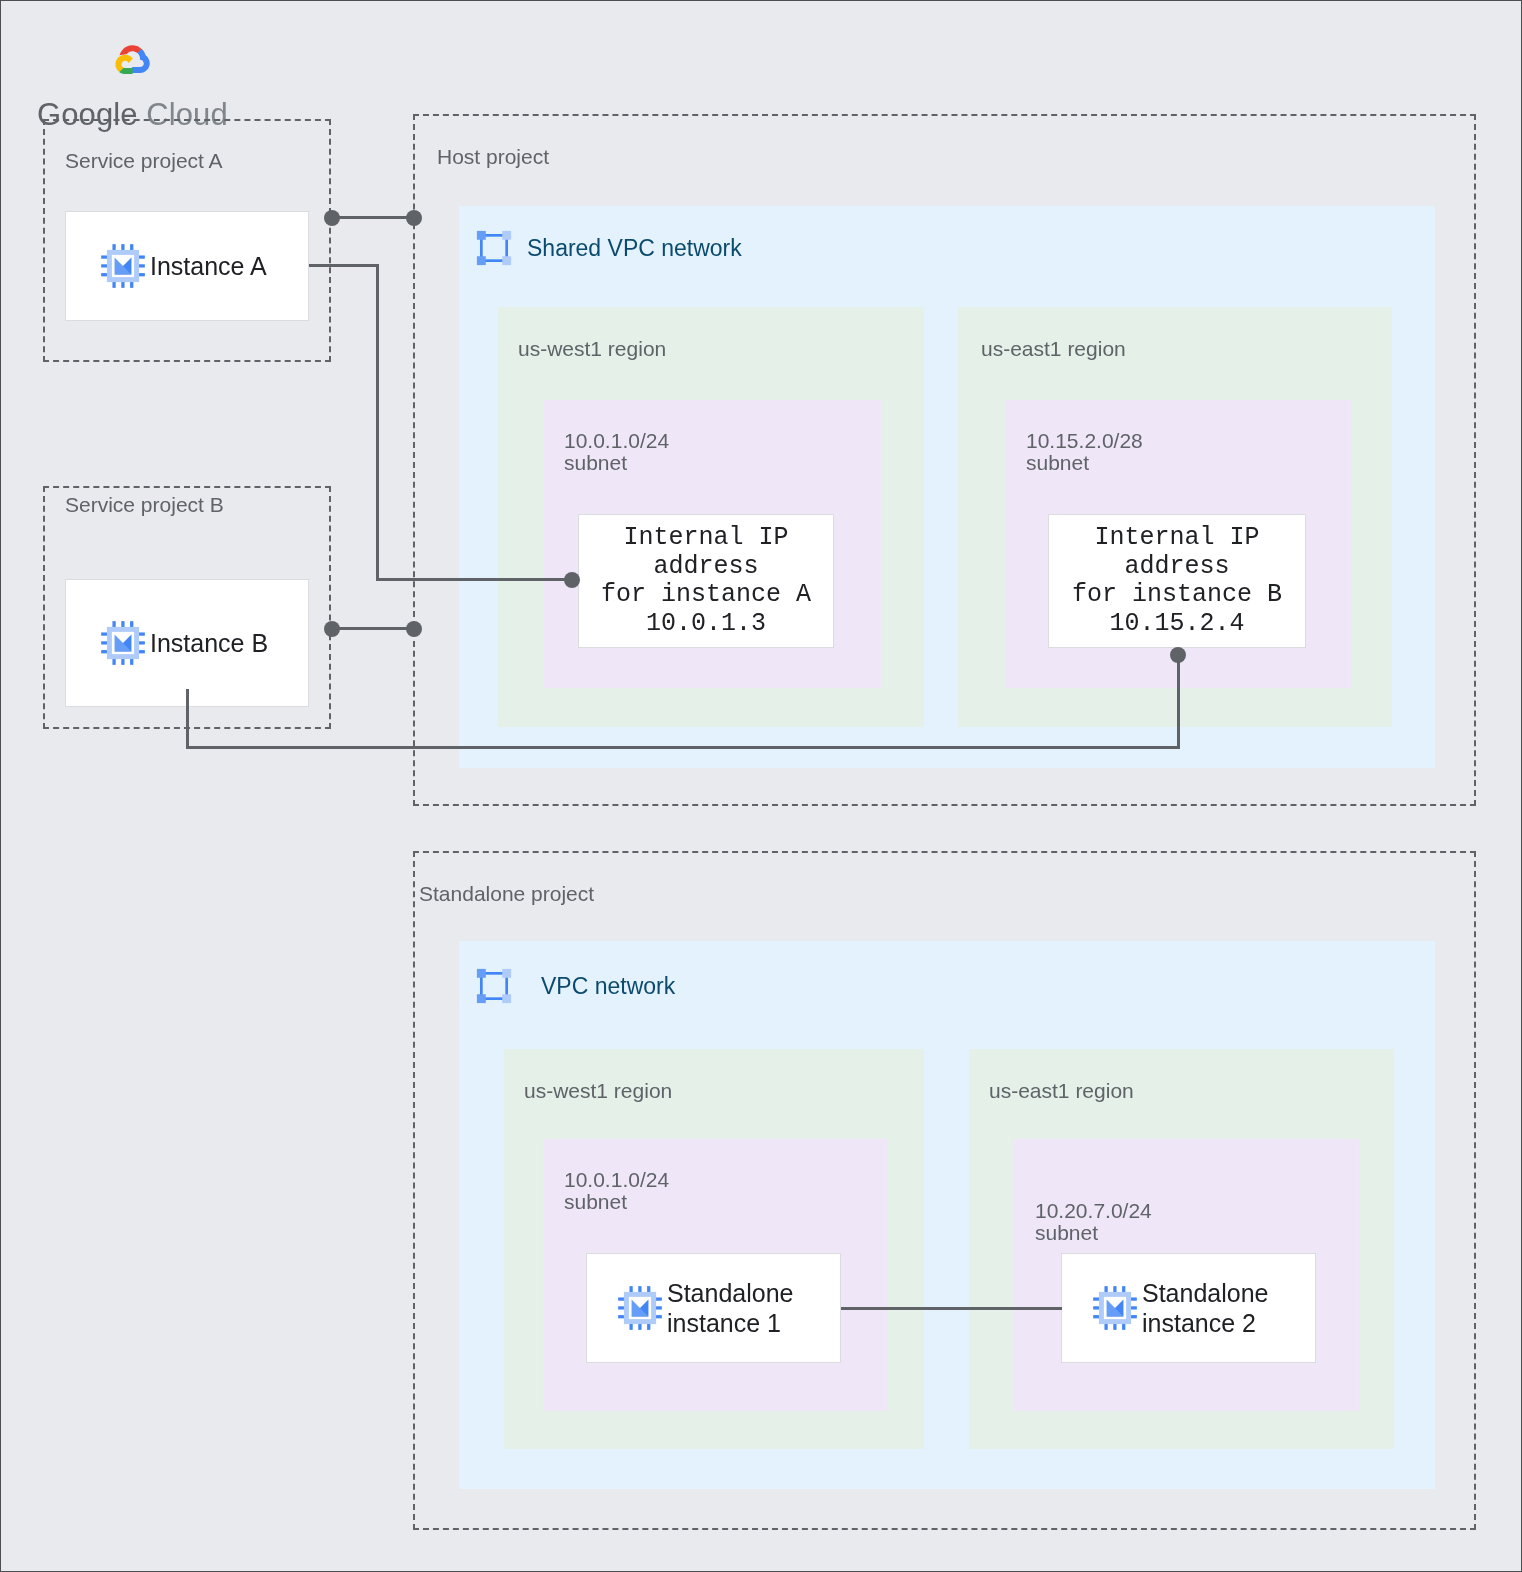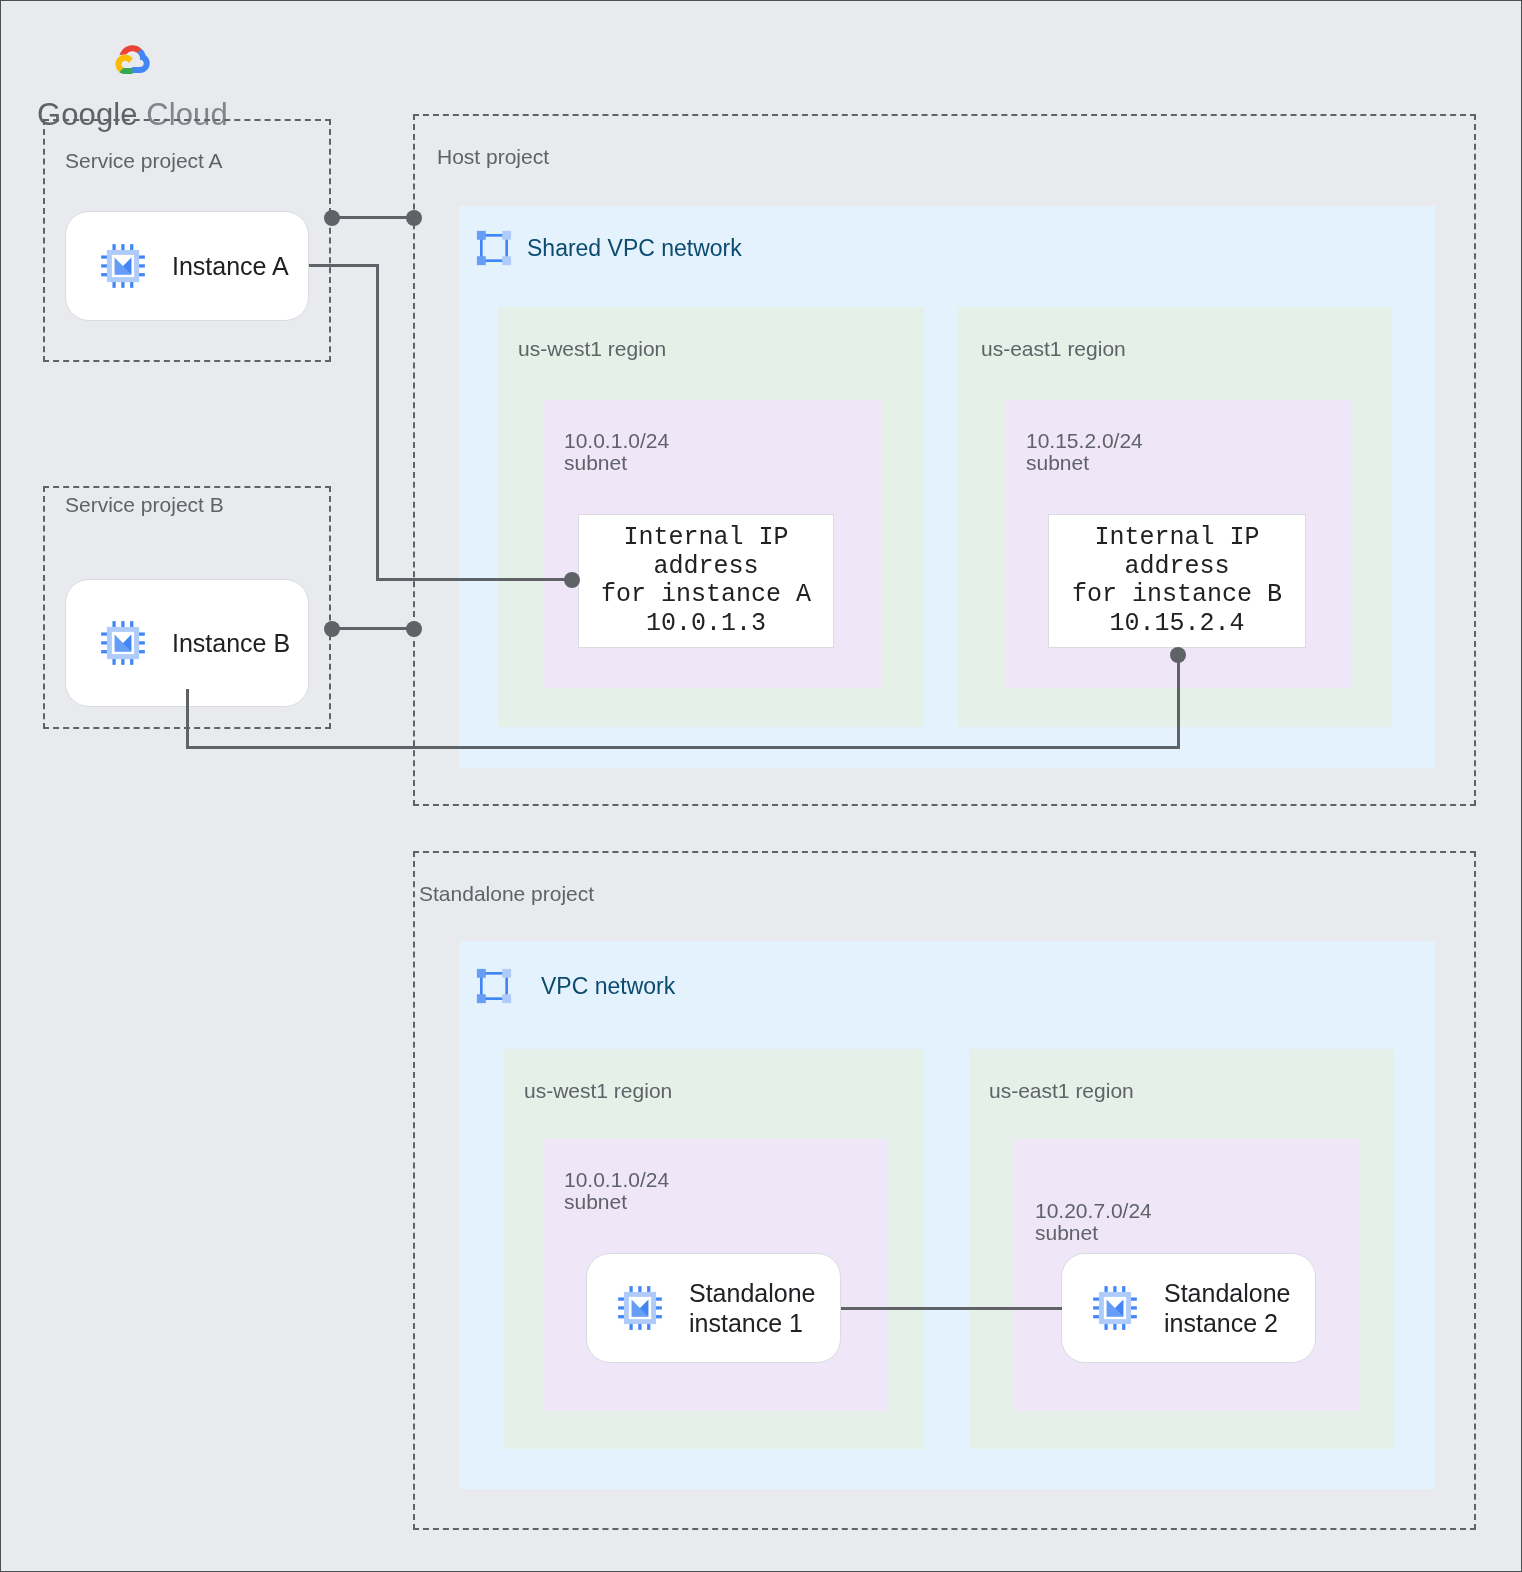--- a/index.html
+++ b/index.html
@@ -100,23 +100,22 @@
   
   .card {
     position: absolute;
     background: #ffffff;
     border: 1px solid #dadce0;
     box-sizing: border-box;
   }
   .card-inst {
     display: flex;
     align-items: center;
-    gap: 26px;
+    gap: 4px;
     padding-left: 34px;
-    border-radius: 24px;
   }
   .card-inst-label {
     font-size: 25px;
     color: #202124;
     line-height: 1.22;
     white-space: pre-line;
   }
   .card-ip {
     display: flex;
     align-items: center;
@@ -241,21 +240,21 @@
   <div class="card card-ip" style="left:577px; top:513px; width:256px; height:134px;">
     <span class="card-ip-label">Internal IP address
 for instance A
 10.0.1.3</span>
   </div>
 
   <div class="region" style="left:957px; top:306px; width:434px; height:420px;"></div>
   <div class="region-label" style="left:980px; top:336px;">us-east1 region</div>
 
   <div class="subnet" style="left:1005px; top:399px; width:345px; height:288px;"></div>
-  <div class="subnet-label" style="left:1025px; top:429px;">10.15.2.0/24
+  <div class="subnet-label" style="left:1025px; top:429px;">10.15.2.0/28
 subnet</div>
 
   <div class="card card-ip" style="left:1047px; top:513px; width:258px; height:134px;">
     <span class="card-ip-label">Internal IP address
 for instance B
 10.15.2.4</span>
   </div>
 
   <div class="project" style="left:412px; top:850px; width:1063px; height:679px;"></div>
   <div class="project-label" style="left:418px; top:881px;">Standalone project</div>

